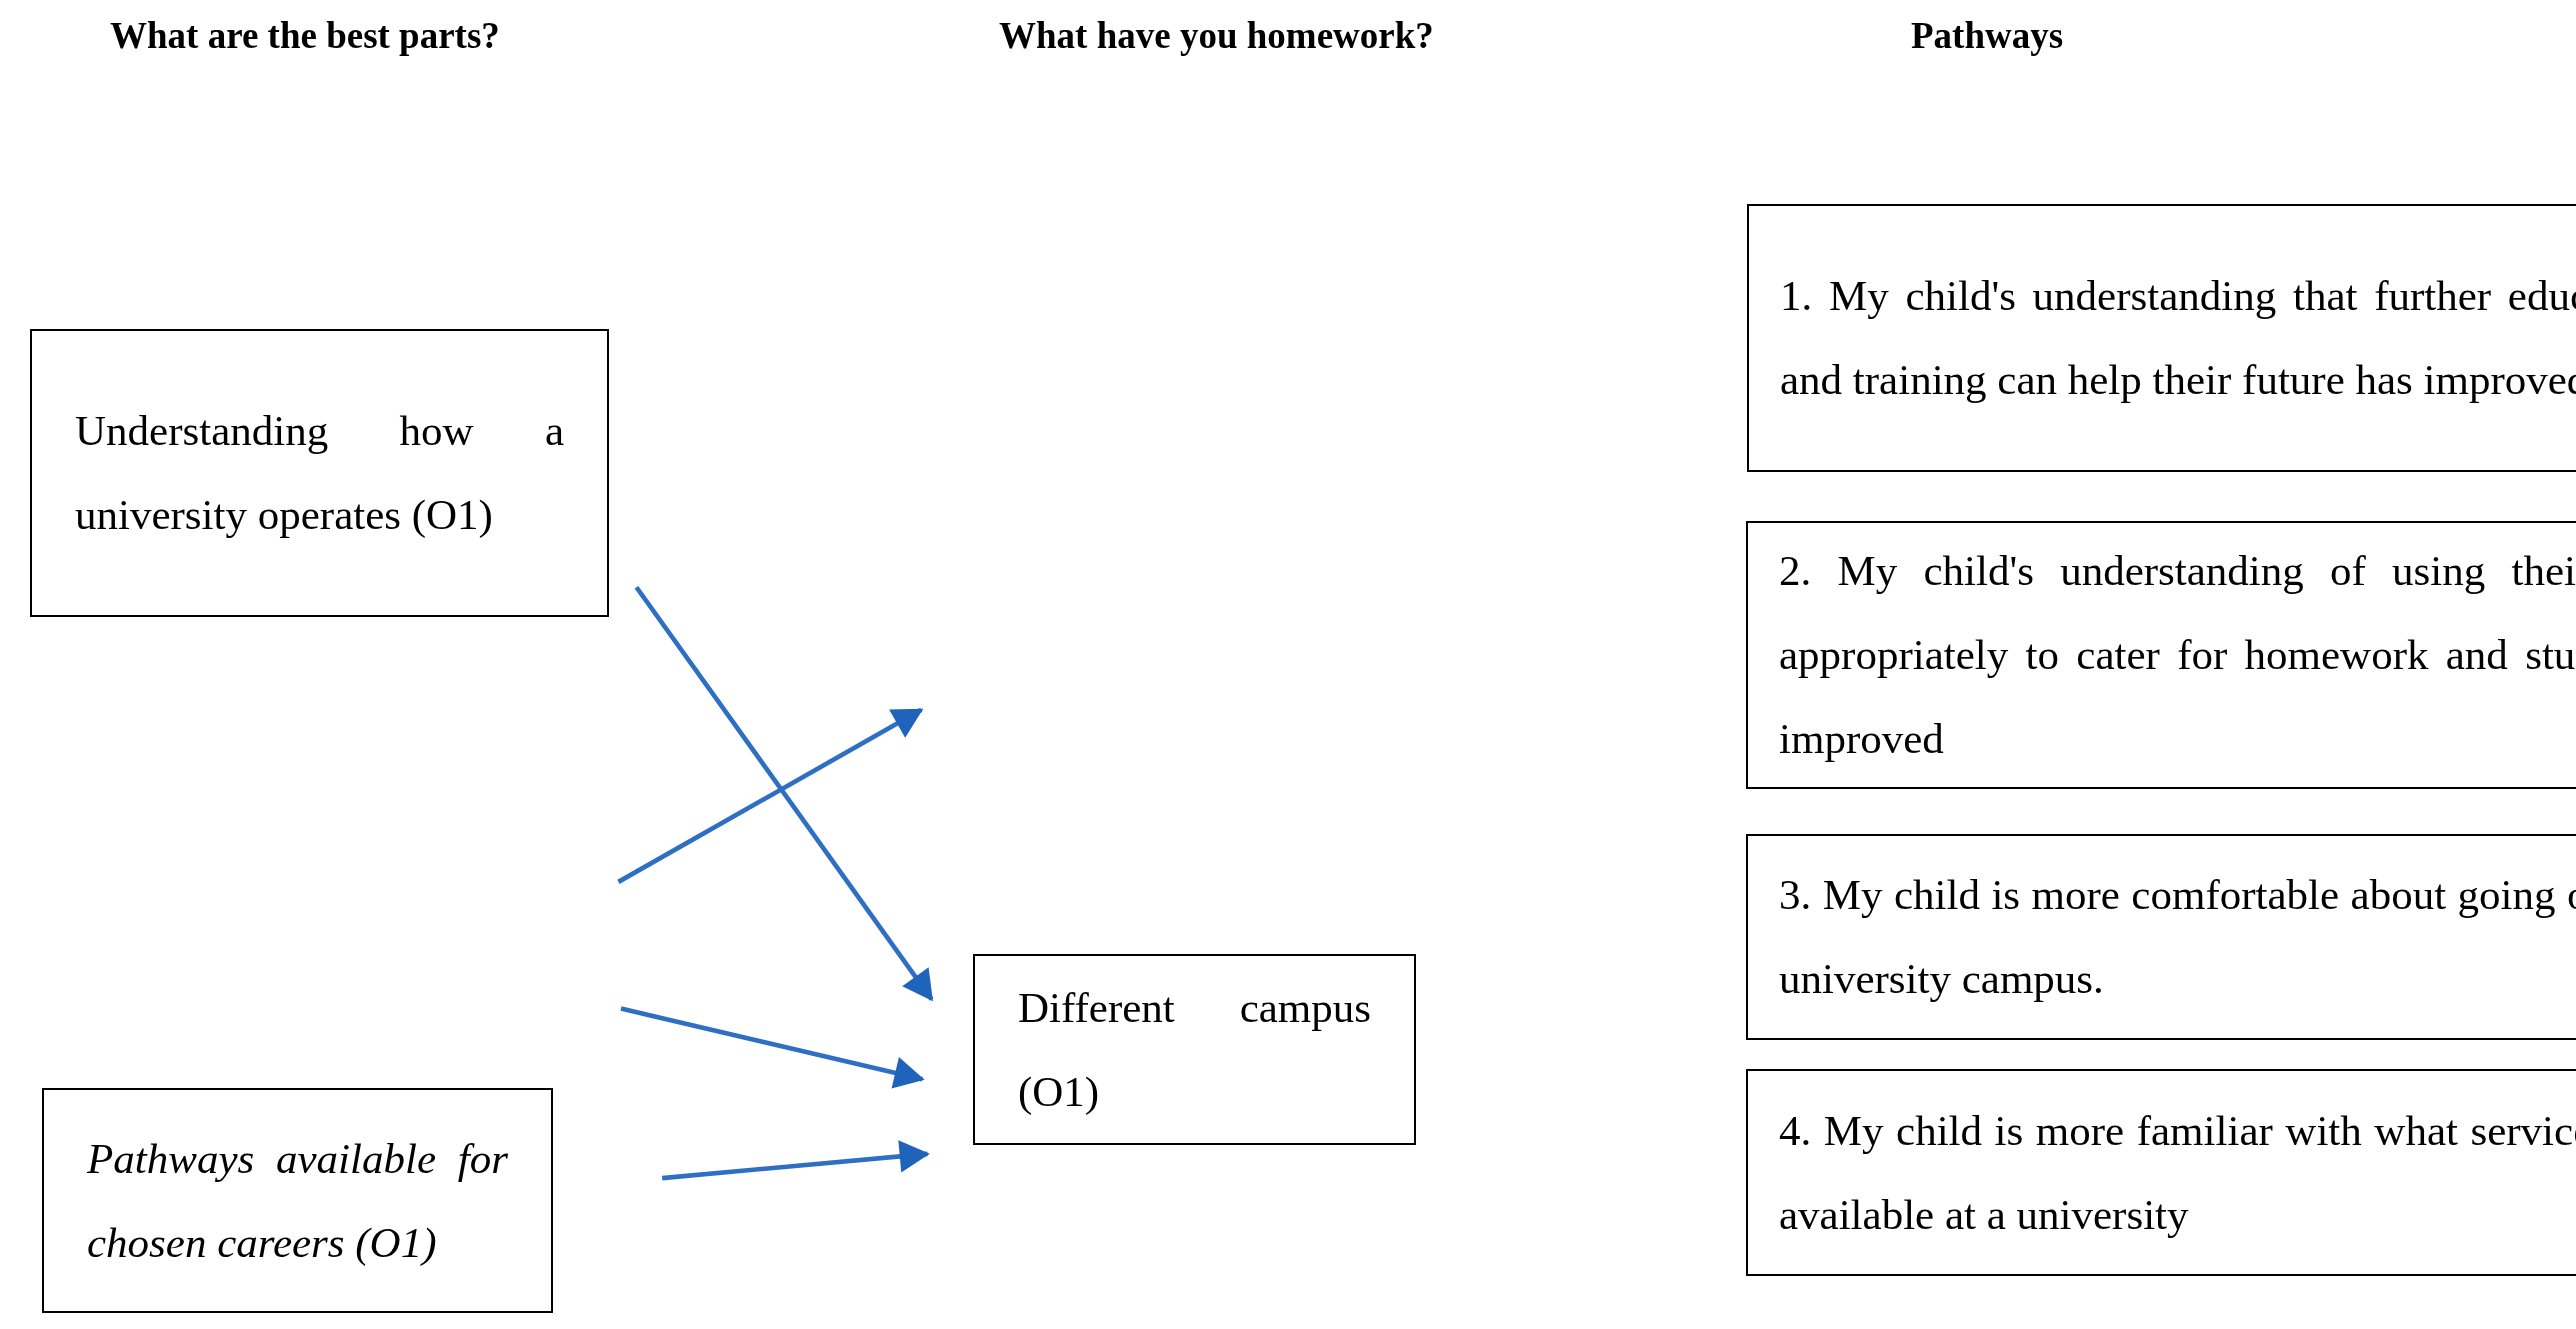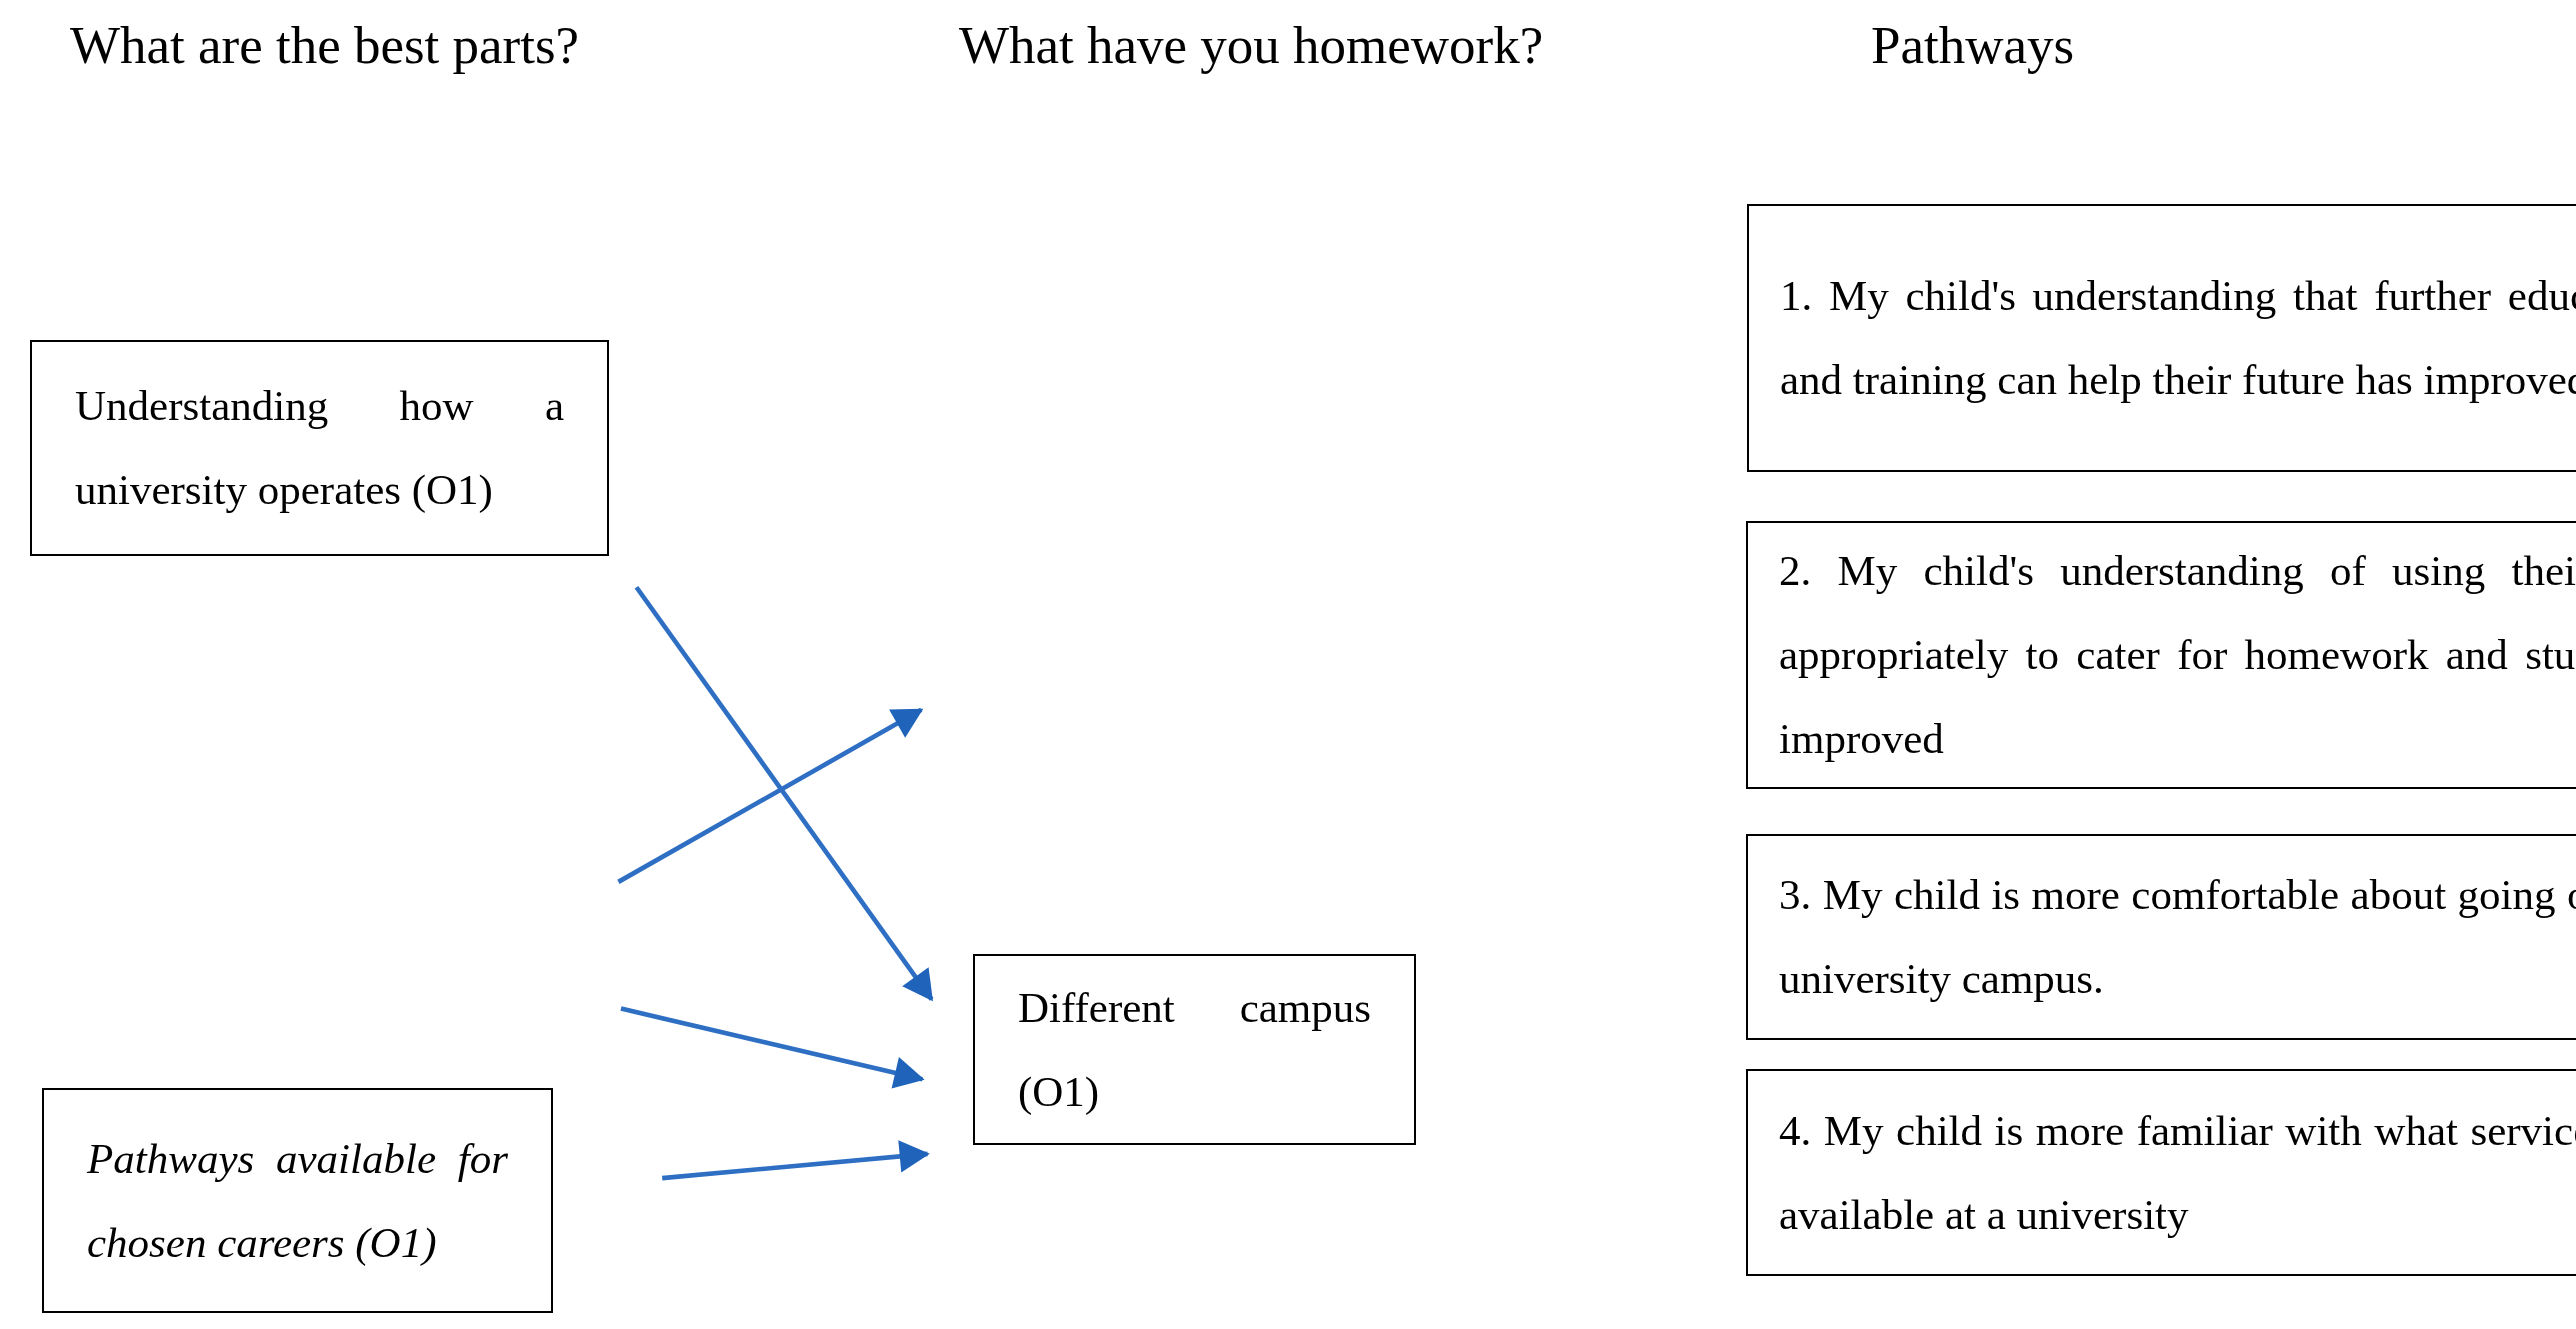--- a/index.html
+++ b/index.html
@@ -13,24 +13,25 @@
   #canvas {
     position: relative;
     width: 2742px;
     height: 1329px;
     background: #ffffff;
     font-family: "Liberation Serif", serif;
     color: #000000;
   }
   .col-header {
     position: absolute;
-    font-weight: normal;
-    font-size: 53px;
+    font-weight: bold;
+    font-size: 37px;
     line-height: 1.2;
     white-space: nowrap;
+    margin-left: 40px;
   }
   .dbox {
     position: absolute;
     border: 2.6px solid #000000;
     background: #ffffff;
     box-sizing: border-box;
     display: flex;
     flex-direction: column;
     justify-content: center;
     font-size: 43px;
@@ -53,21 +54,21 @@
 <body>
 
 <div id="canvas">
 
   <div class="col-header" style="left:70px; top:14.4px;">What are the best parts?</div>
 
   <div class="col-header" style="left:959px; top:14.4px;">What have you homework?</div>
 
   <div class="col-header" style="left:1871px; top:14.4px;">Pathways</div>
 
-  <div class="dbox pad-left" style="left:30px; top:340px; width:579px; height:216px;">
+  <div class="dbox pad-left" style="left:30px; top:329px; width:579px; height:288px;">
     <p>Understanding how a university operates (O1)</p>
   </div>
 
 
   <div class="dbox pad-left" style="left:42px; top:1088px; width:511px; height:225px;font-style:italic;">
     <p>Pathways available for chosen careers (O1)</p>
   </div>
 
 
   <div class="dbox pad-left" style="left:973px; top:954px; width:443px; height:191px;">

